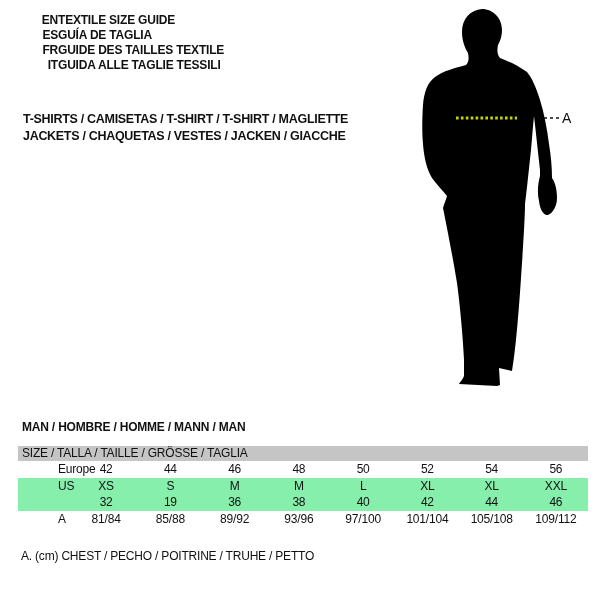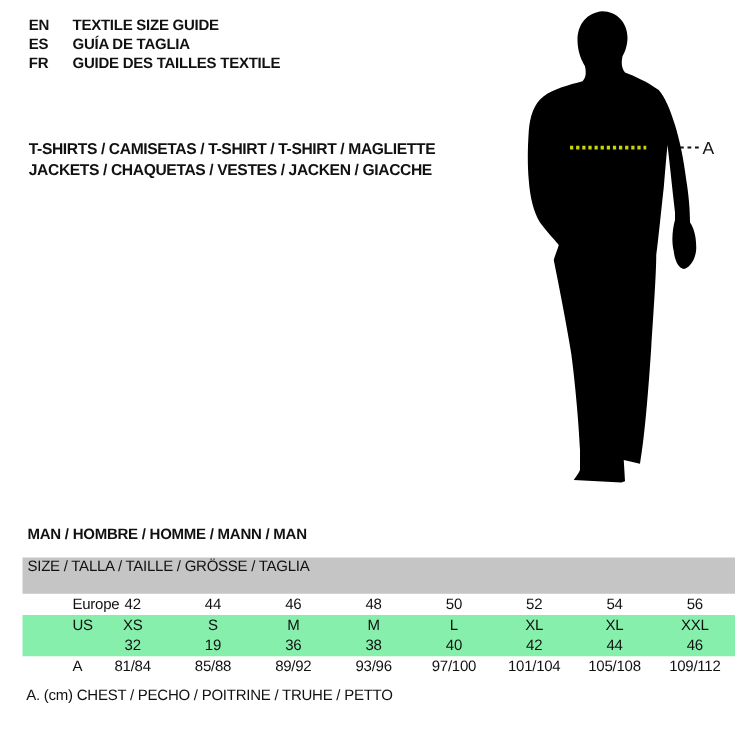--- a/index.html
+++ b/index.html
@@ -4,34 +4,34 @@
 <style>
   html,body{margin:0;padding:0;}
   body{
     width:600px;height:600px;background:#ffffff;position:relative;overflow:hidden;
     font-family:"Liberation Sans",sans-serif;color:#111;
     -webkit-font-smoothing:antialiased;
   }
   
   .lang-list{position:absolute;left:23px;top:13px;font-weight:700;font-size:12px;
     letter-spacing:-0.2px;line-height:15px;}
-  .lang-row{display:flex;}
+  .lang-row{display:flex;text-align:right;}
   .lang-code{width:35px;}
   
   .categories{position:absolute;left:23px;top:111px;font-weight:700;font-size:12.5px;
     letter-spacing:-0.3px;line-height:17px;white-space:nowrap;}
   
   .figure{position:absolute;left:413px;top:8px;width:165px;height:380px;}
   
   .section-title{position:absolute;left:22px;top:420px;font-weight:700;font-size:12px;
     letter-spacing:-0.2px;white-space:nowrap;}
   
   .size-table{position:absolute;left:18px;top:446px;width:570px;font-size:12px;
     letter-spacing:-0.2px;}
-  .thead{background:#c5c5c5;height:29px;line-height:15px;padding-left:4px;}
+  .thead{background:#c5c5c5;height:15px;line-height:15px;padding-left:4px;}
   .trow{display:grid;grid-template-columns:56px repeat(8,1fr);height:16.5px;
     line-height:16.5px;align-items:center;}
   .trow.shaded{background:#86efac;}
   .tlabel{padding-left:4px;margin-left:36px;}
   .tcell{text-align:center;}
   
   .footnote{position:absolute;left:21px;top:549px;font-weight:400;font-size:12px;
     letter-spacing:-0.2px;white-space:nowrap;}
 </style>
 </head>
@@ -42,20 +42,24 @@
     <span class="lang-code">EN</span>
     <span>TEXTILE SIZE GUIDE</span>
   </div>
   <div class="lang-row">
     <span class="lang-code">ES</span>
     <span>GUÍA DE TAGLIA</span>
   </div>
   <div class="lang-row">
     <span class="lang-code">FR</span>
     <span>GUIDE DES TAILLES TEXTILE</span>
+  </div>
+  <div class="lang-row">
+    <span class="lang-code">IT</span>
+    <span>GUIDA ALLE TAGLIE TESSILI</span>
   </div>
 </div>
 
 <div class="categories">
   <div>T-SHIRTS / CAMISETAS / T-SHIRT / T-SHIRT / MAGLIETTE</div>
   <div>JACKETS / CHAQUETAS / VESTES / JACKEN / GIACCHE</div>
 </div>
 
 <div class="figure">
   <svg width="165" height="380" viewBox="0 0 165 380" xmlns="http://www.w3.org/2000/svg">

